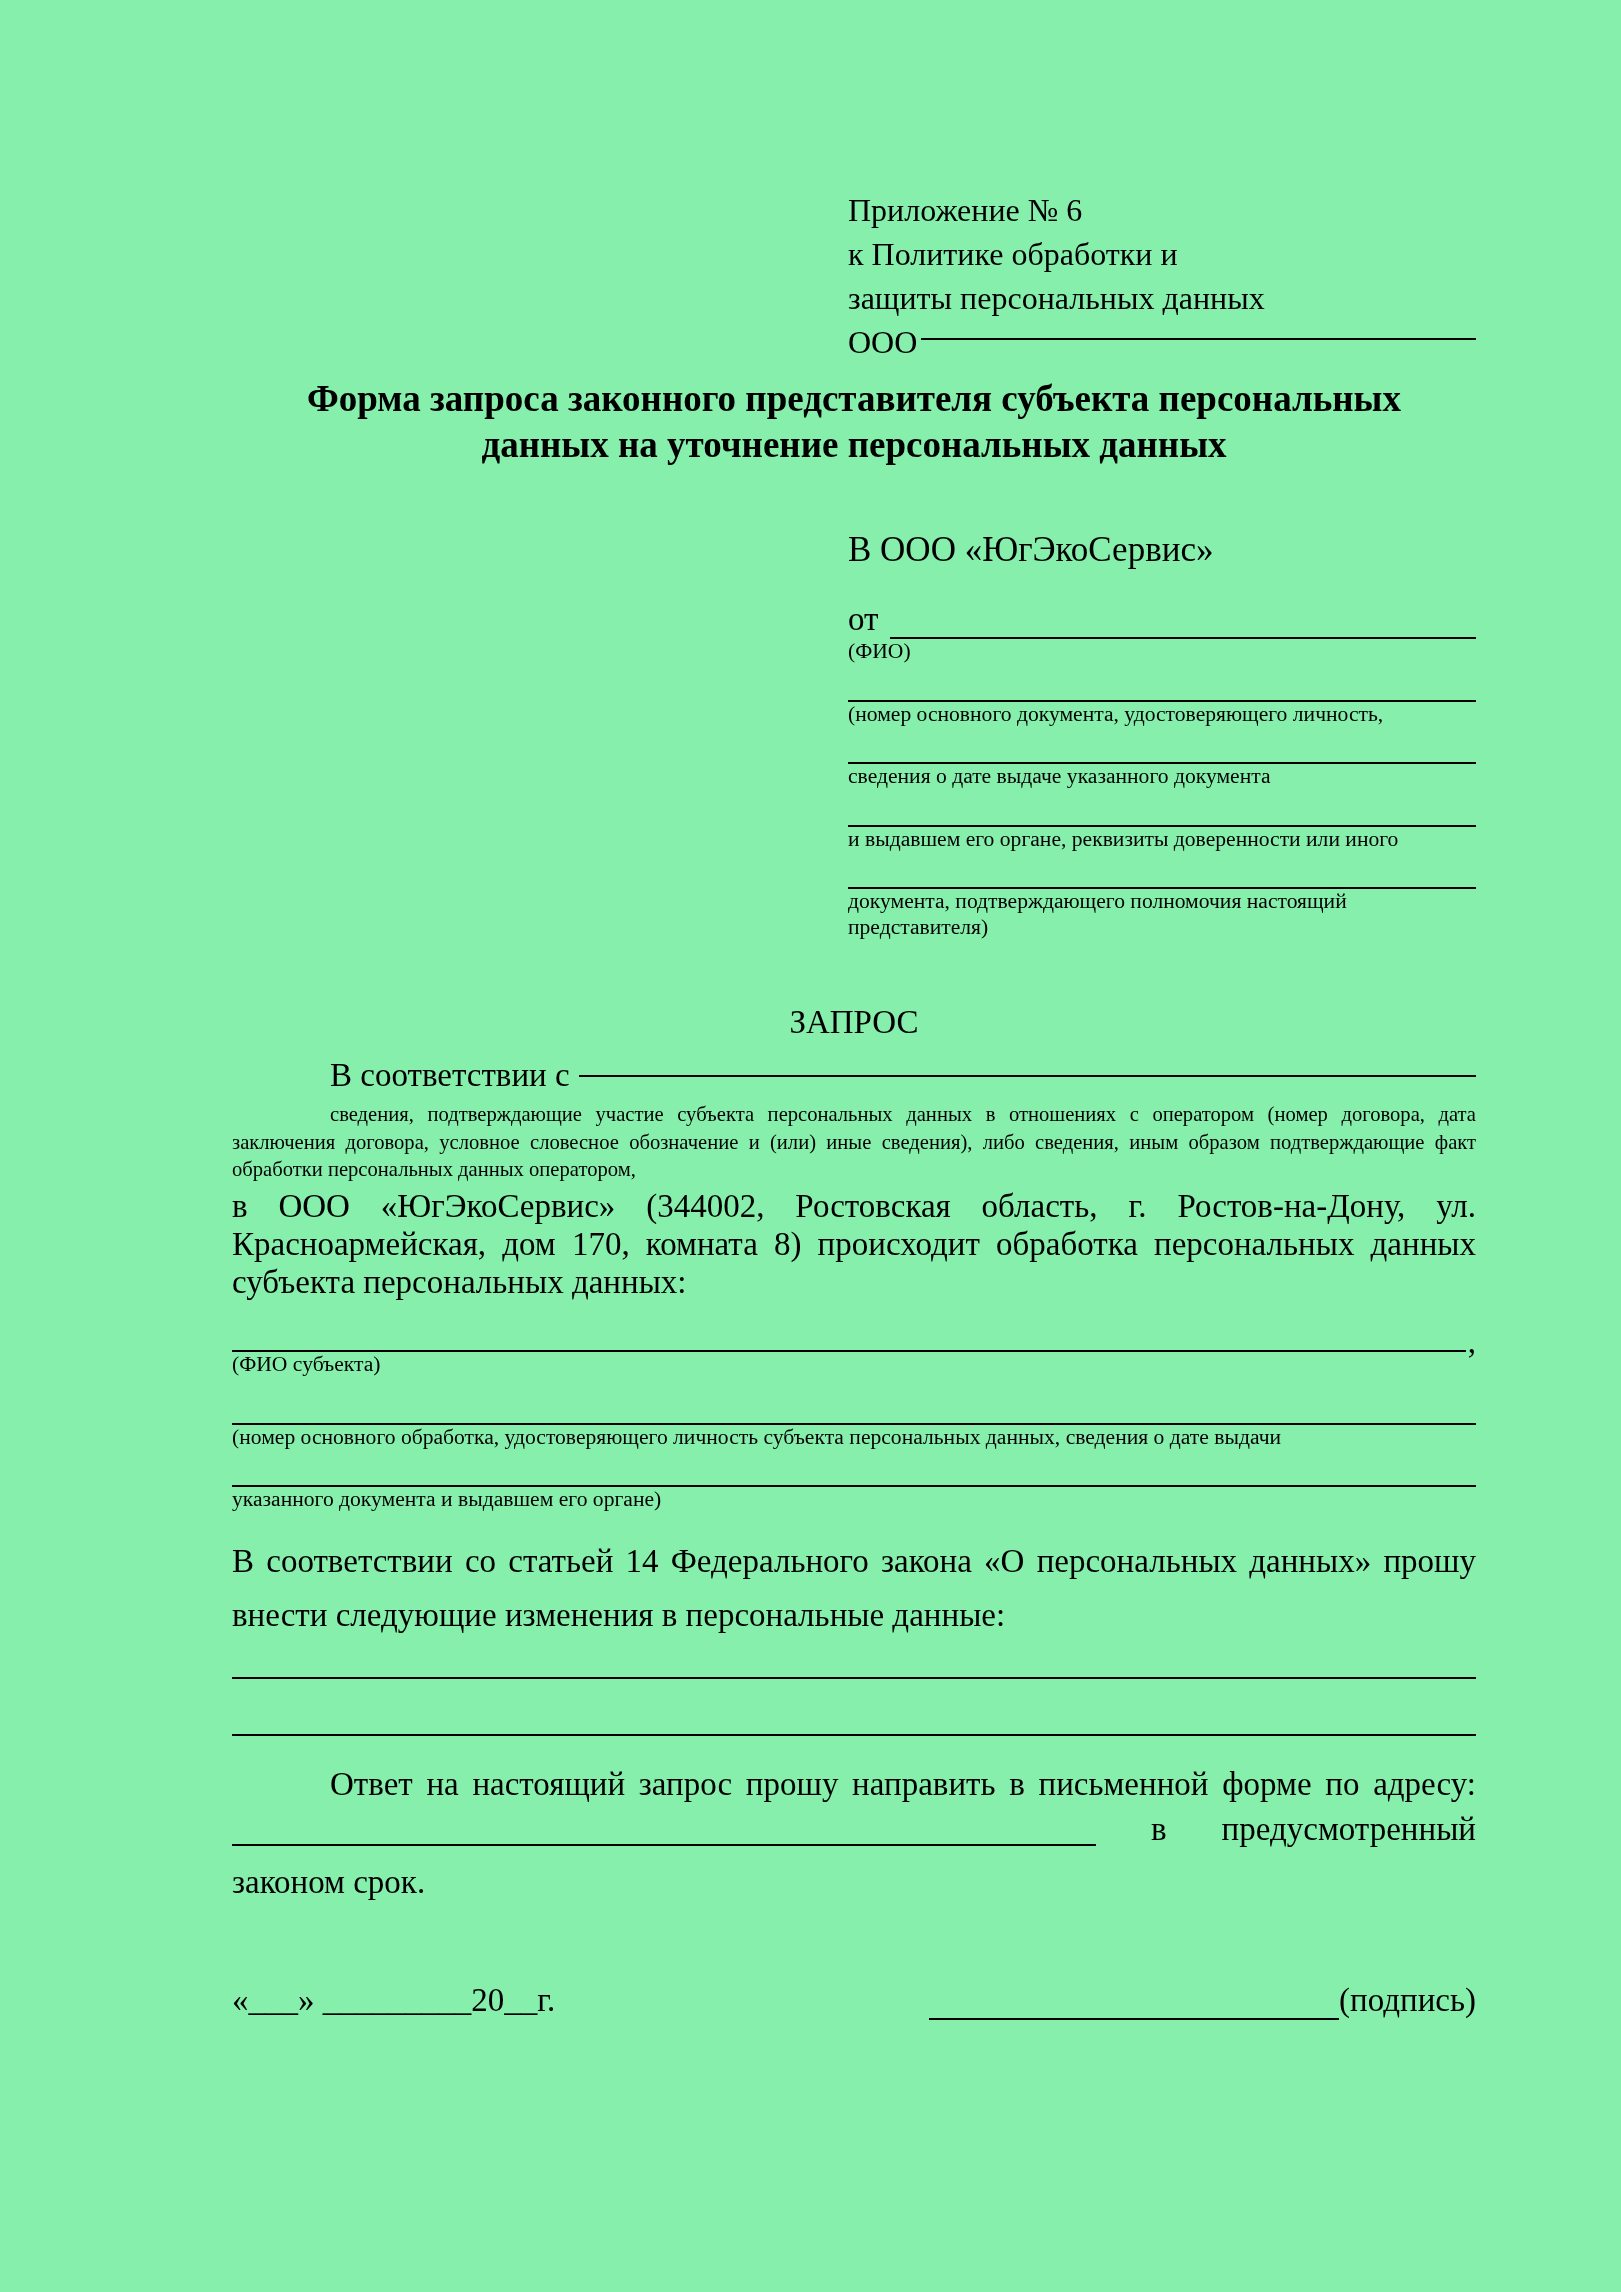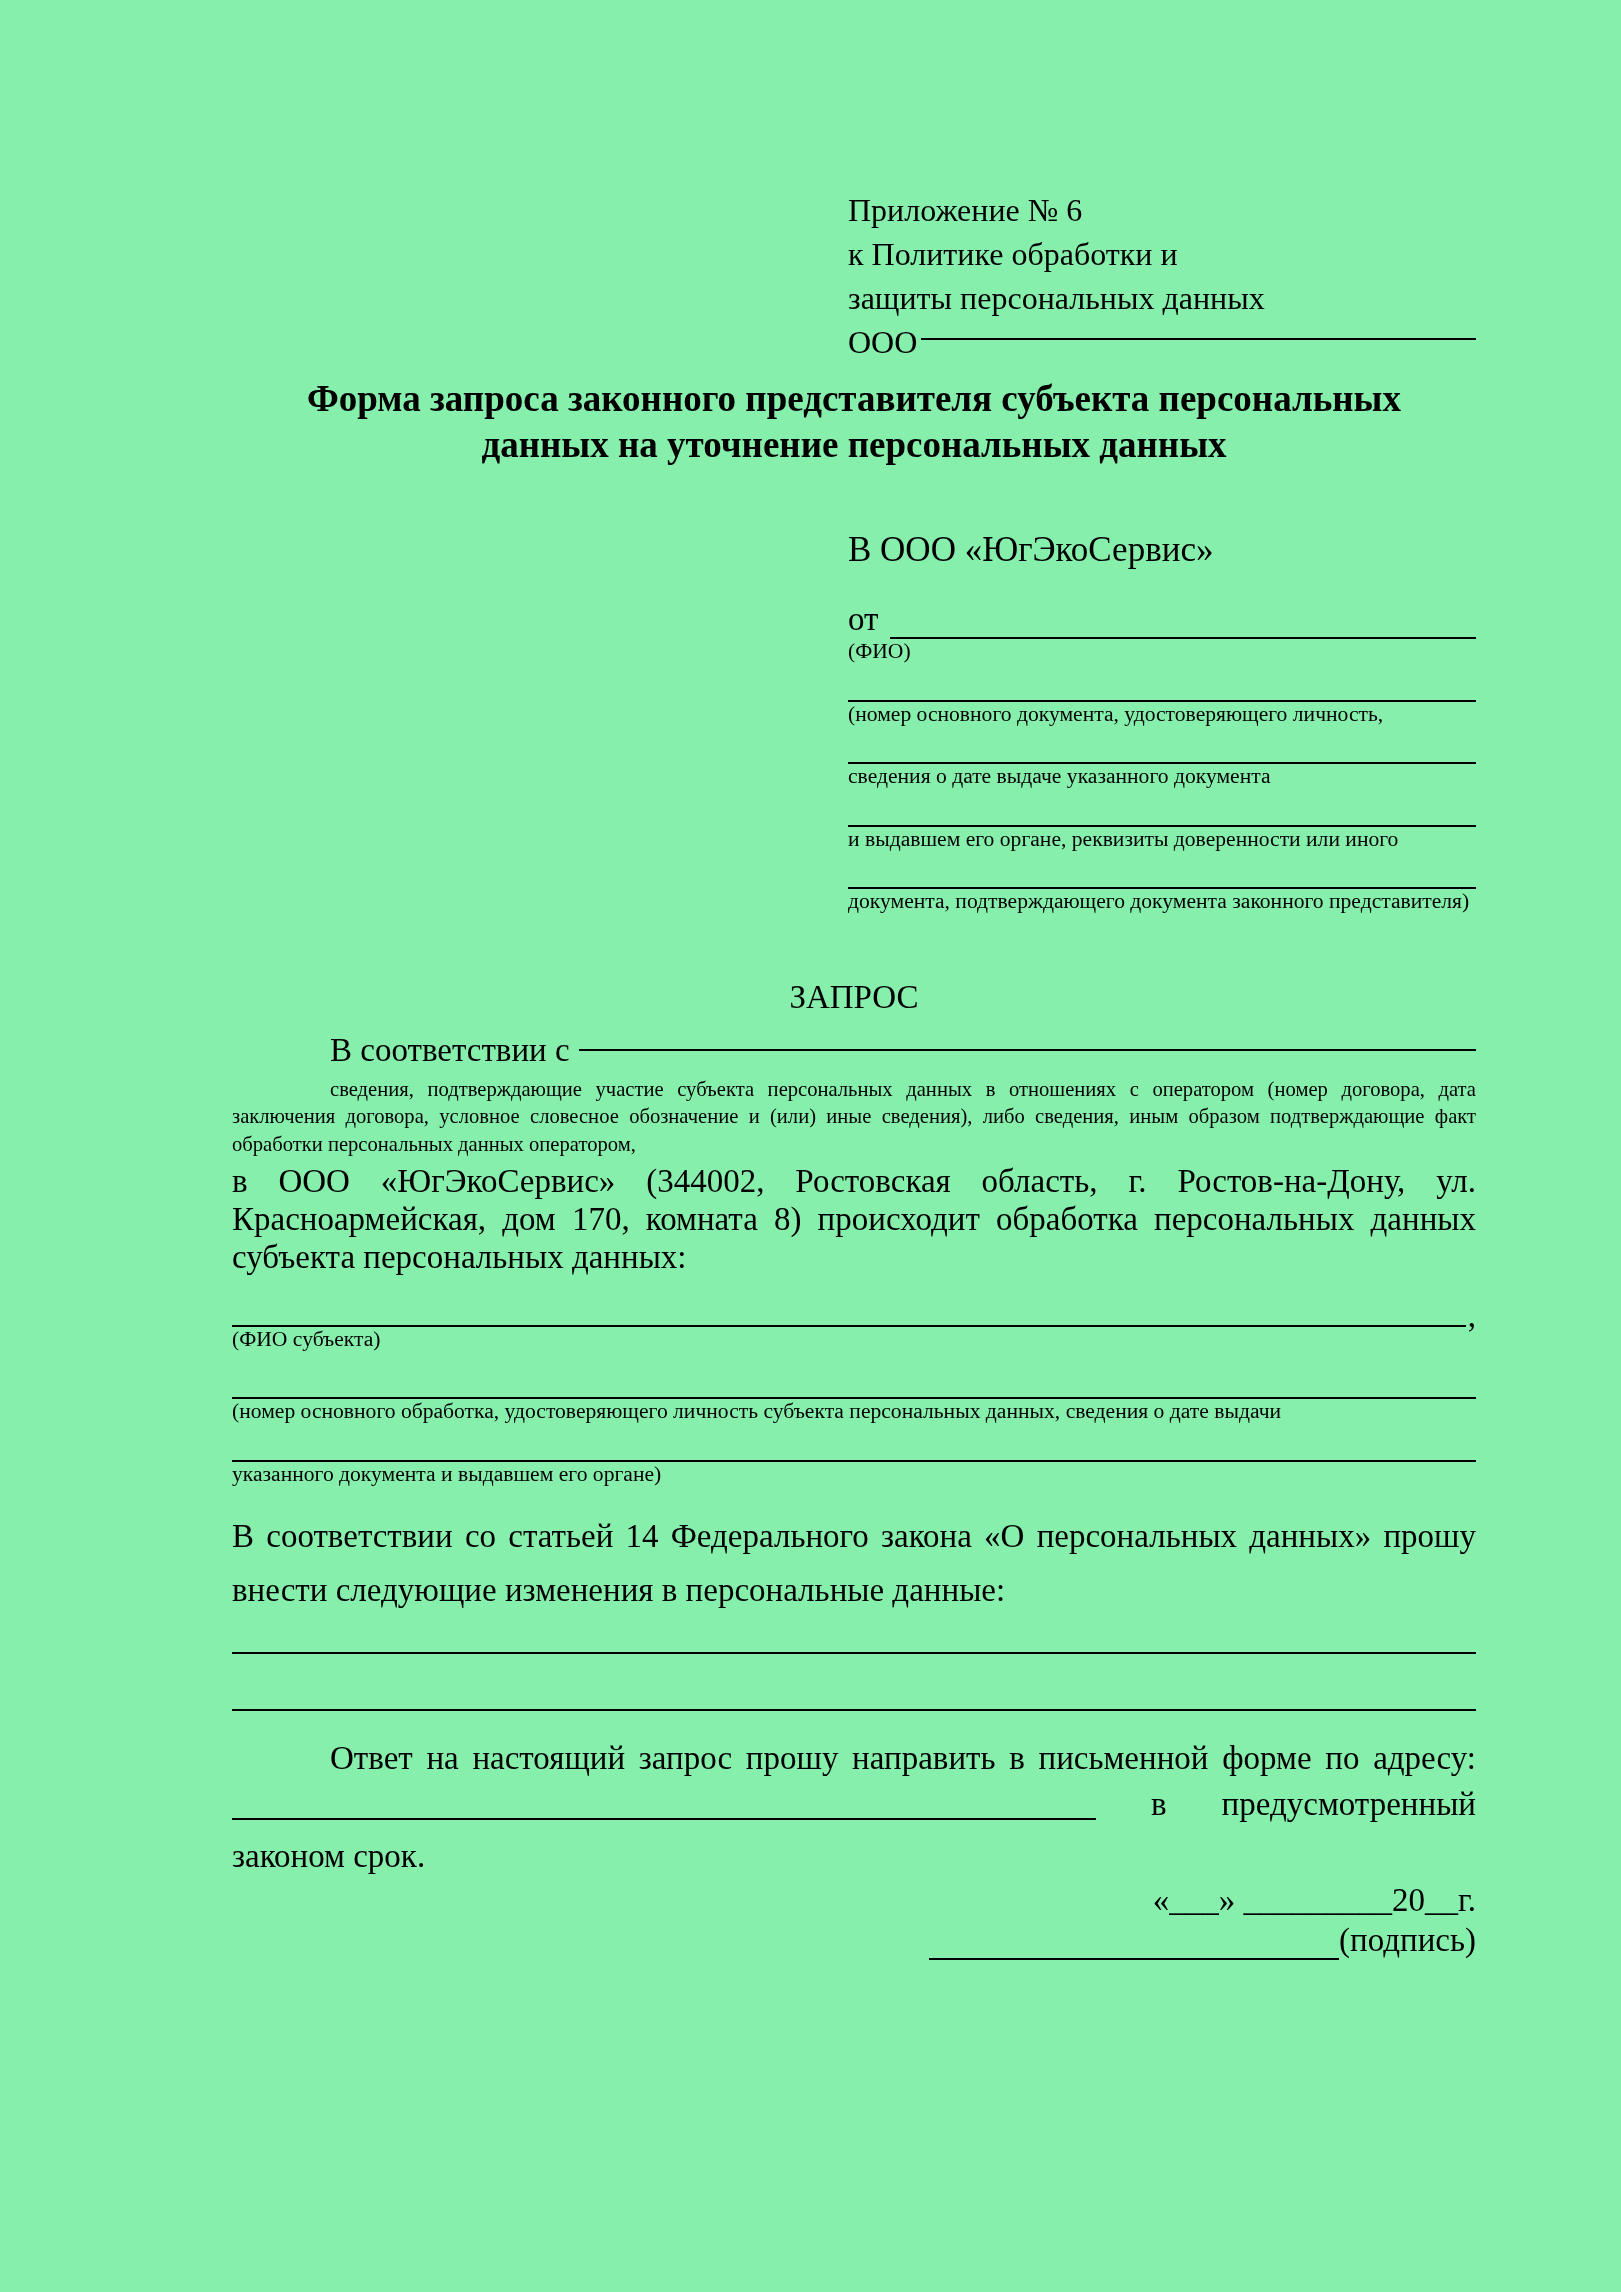--- a/index.html
+++ b/index.html
@@ -45,21 +45,21 @@
   .law{margin-top:21.6px;font-size:33px;line-height:54px;}
   .wideblank1{height:35px;border-bottom:2.9px solid #000;}
   .wideblank2{height:55px;border-bottom:2.9px solid #000;}
   .resp1{margin-top:23.5px;font-size:33px;line-height:49px;text-align:justify;text-align-last:justify;}
   .resp1 .ind{display:inline-block;width:98px;}
   .resp2{display:flex;align-items:flex-end;height:41px;font-size:33px;}
   .resp2 .fill{flex:1 1 auto;border-bottom:2.9px solid #000;margin-bottom:3.9px;margin-right:55px;}
   .resp2 .w2{margin-left:55px;}
   .resp3{font-size:33px;line-height:49px;margin-top:7.8px;}
   
-  .footer{display:flex;justify-content:space-between;align-items:flex-end;font-size:33px;flex-direction:column;}
+  .footer{margin-top:74px;display:flex;justify-content:space-between;align-items:flex-end;font-size:33px;}
   .sig{display:flex;align-items:flex-end;}
   .sig .sigline{width:410px;border-bottom:2.9px solid #000;height:29px;}
 </style>
 </head>
 <body>
 
 <div class="page">
 
   <div class="appendix">
     <div>Приложение № 6</div>
@@ -87,21 +87,21 @@
     <div class="blank"></div>
     <div class="cap center">(номер основного документа, удостоверяющего личность,</div>
 
     <div class="blank"></div>
     <div class="cap center">сведения о дате выдаче указанного документа</div>
 
     <div class="blank"></div>
     <div class="cap center">и выдавшем его органе, реквизиты доверенности или иного</div>
 
     <div class="blank"></div>
-    <div class="cap center">документа, подтверждающего документа законного представителя)</div>
+    <div class="cap center">документа, подтверждающего полномочия настоящий представителя)</div>
   </div>
 
   <div class="zapros">ЗАПРОС</div>
 
   <div class="accordance">
     <span class="lead">В соответствии с</span>
     <span class="fill"></span>
   </div>
 
   <div class="footnote">

